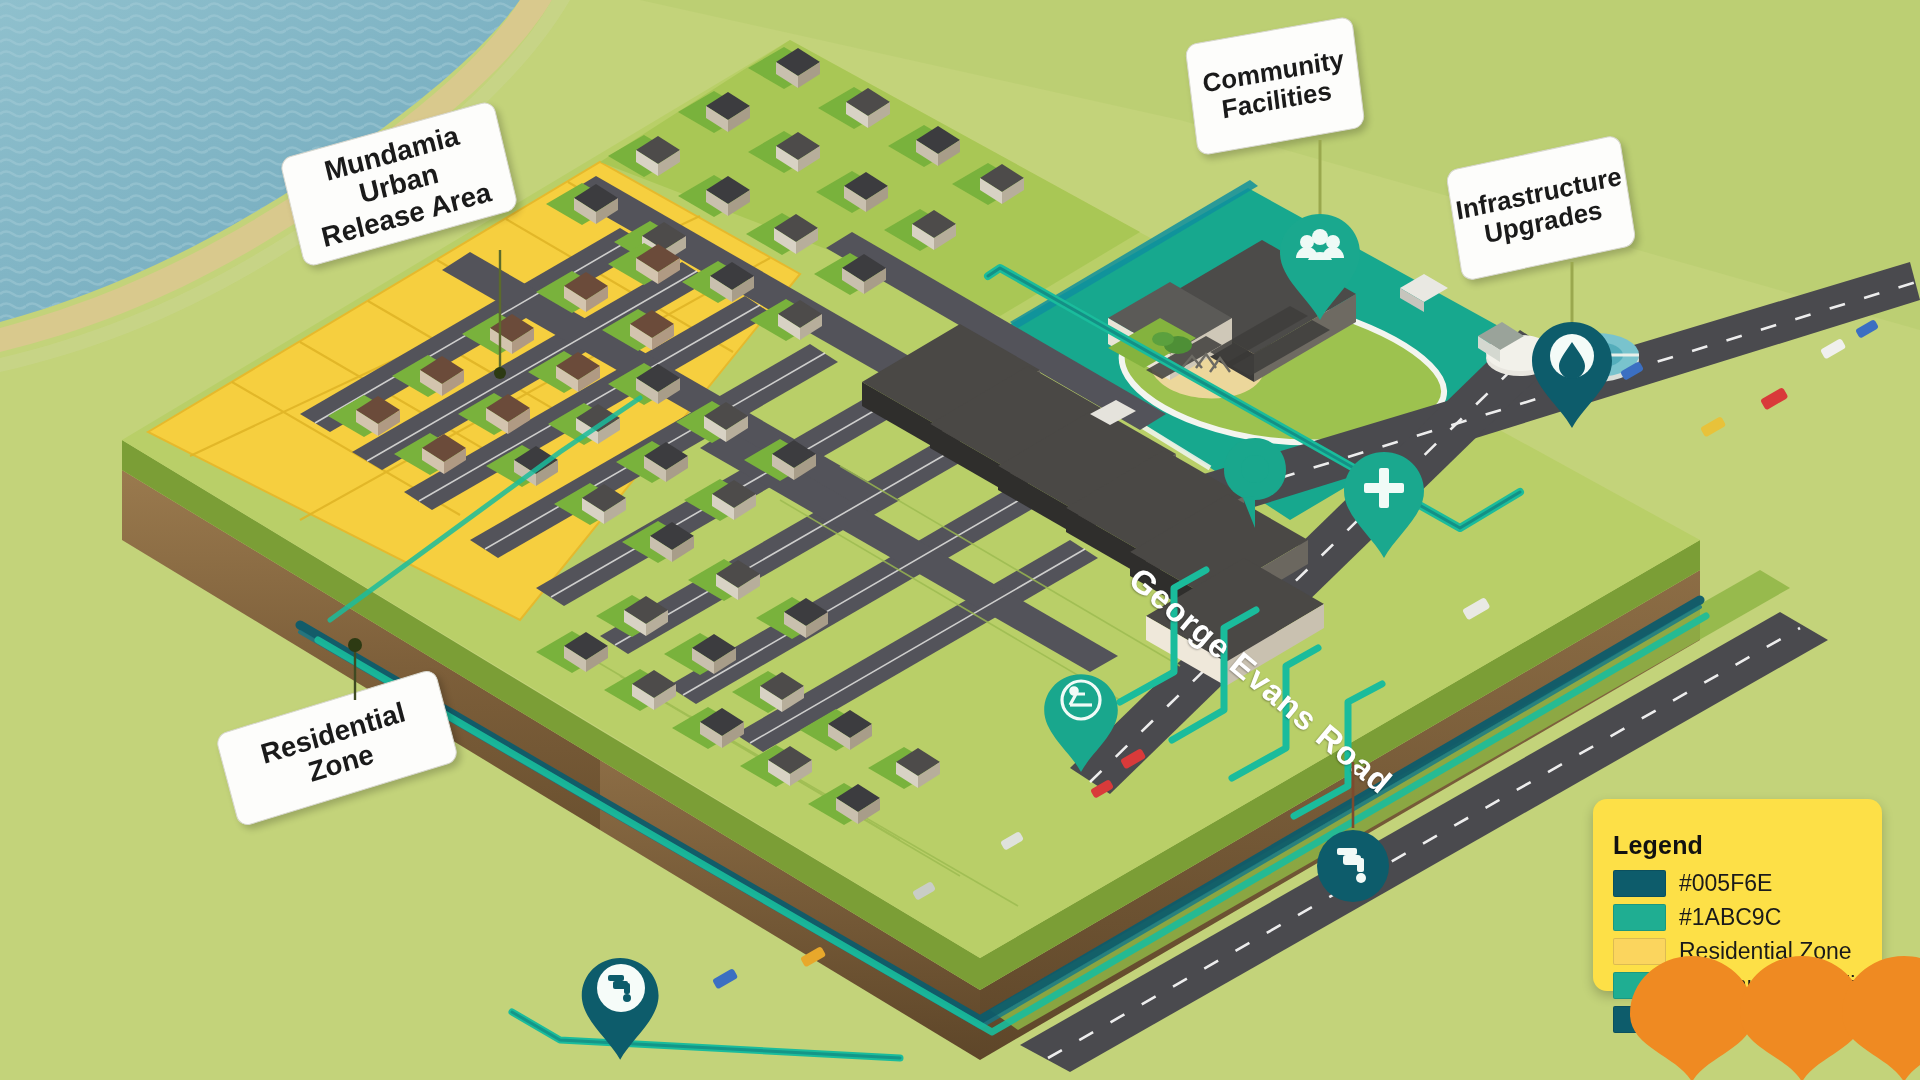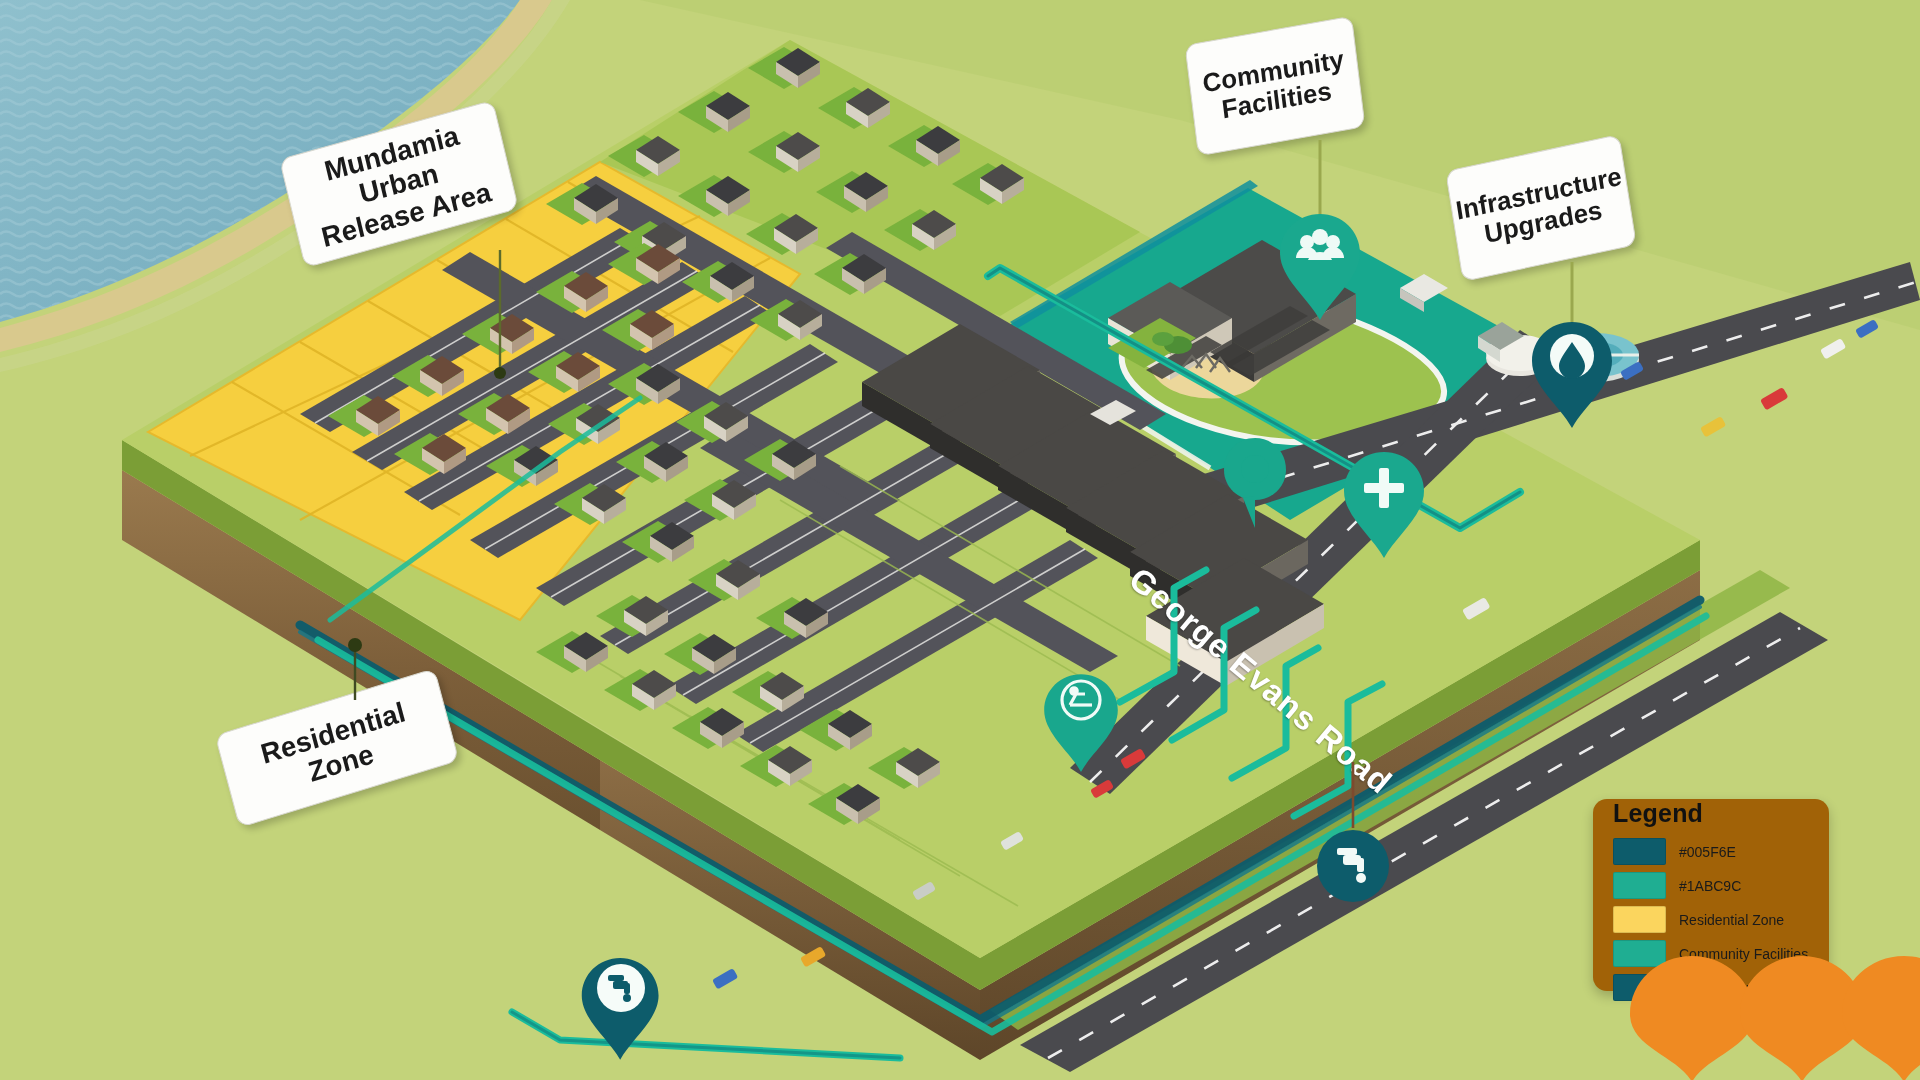--- a/index.html
+++ b/index.html
@@ -46,36 +46,36 @@
     transform:rotate(-12deg) skewX(-3deg);
   }
   #callout-residential{
     left:222px;top:700px;width:230px;height:96px;
     font-size:28px;
     transform:rotate(-17deg) skewX(-2deg);
   }
 
   
   #legend{
-    position:absolute;left:1593px;top:799px;width:236px;height:192px;
-    background:#a16207;border-radius:14px;
+    position:absolute;left:1593px;top:799px;width:289px;height:192px;
+    background:#fde047;border-radius:14px;
     box-shadow:0 5px 12px rgba(0,0,0,.22);
-    padding:0 20px;box-sizing:border-box;
+    padding:32px 20px;box-sizing:border-box;
     z-index:40;
   }
   #legend h2{
     margin:0 0 10px 0;font-size:25px;font-weight:bold;color:#111;
     letter-spacing:.2px;
   }
   .legend-row{display:flex;align-items:center;margin-bottom:7px;}
   .swatch{
     width:51px;height:25px;border-radius:2px;flex:0 0 auto;
     margin-right:13px;border:1px solid rgba(0,0,0,.12);
   }
-  .legend-label{font-size:14px;color:#1a1a1a;white-space:nowrap;}
+  .legend-label{font-size:23px;color:#1a1a1a;white-space:nowrap;}
 
   
   .orange-pin{position:absolute;z-index:60;}
 
   
   #road-label{
     position:absolute;left:1146px;top:560px;
     color:#ffffff;font-size:33px;font-weight:bold;
     letter-spacing:1px;
     transform:rotate(40deg);

